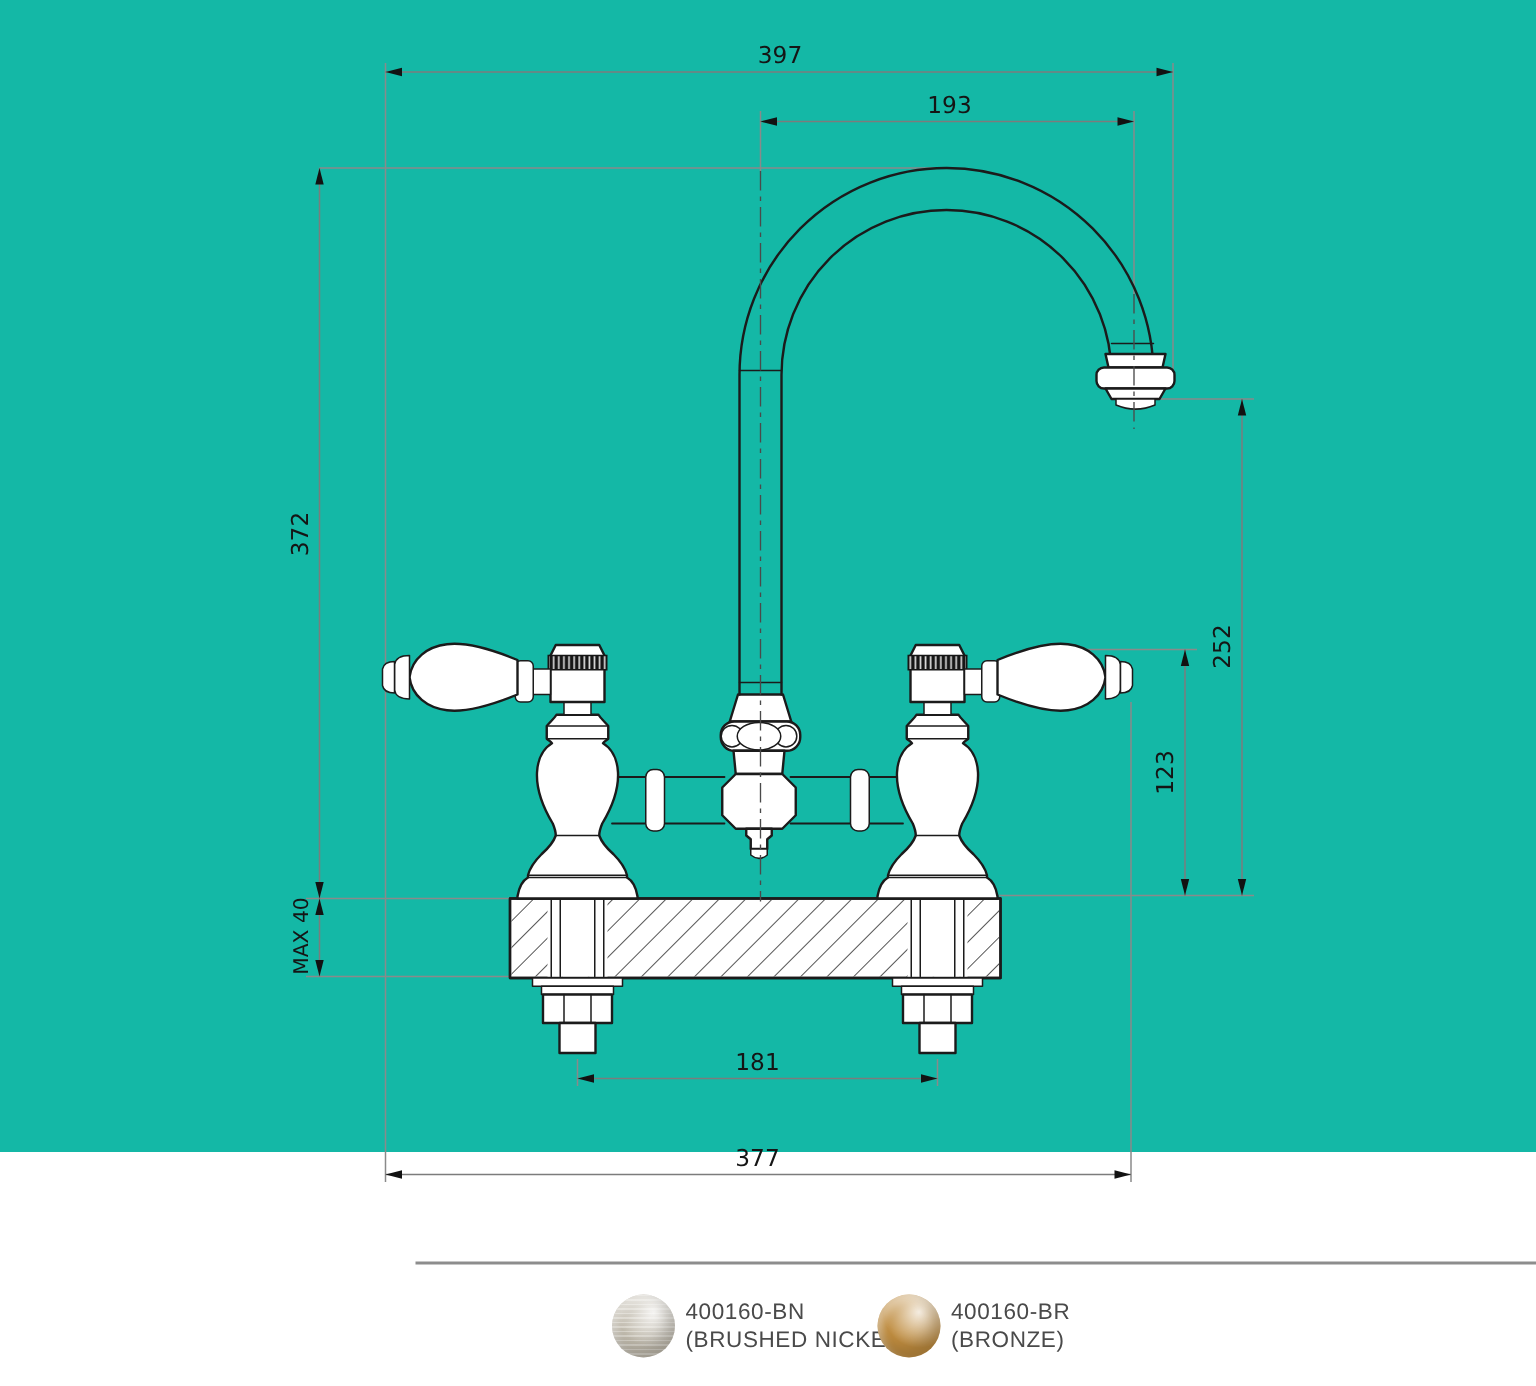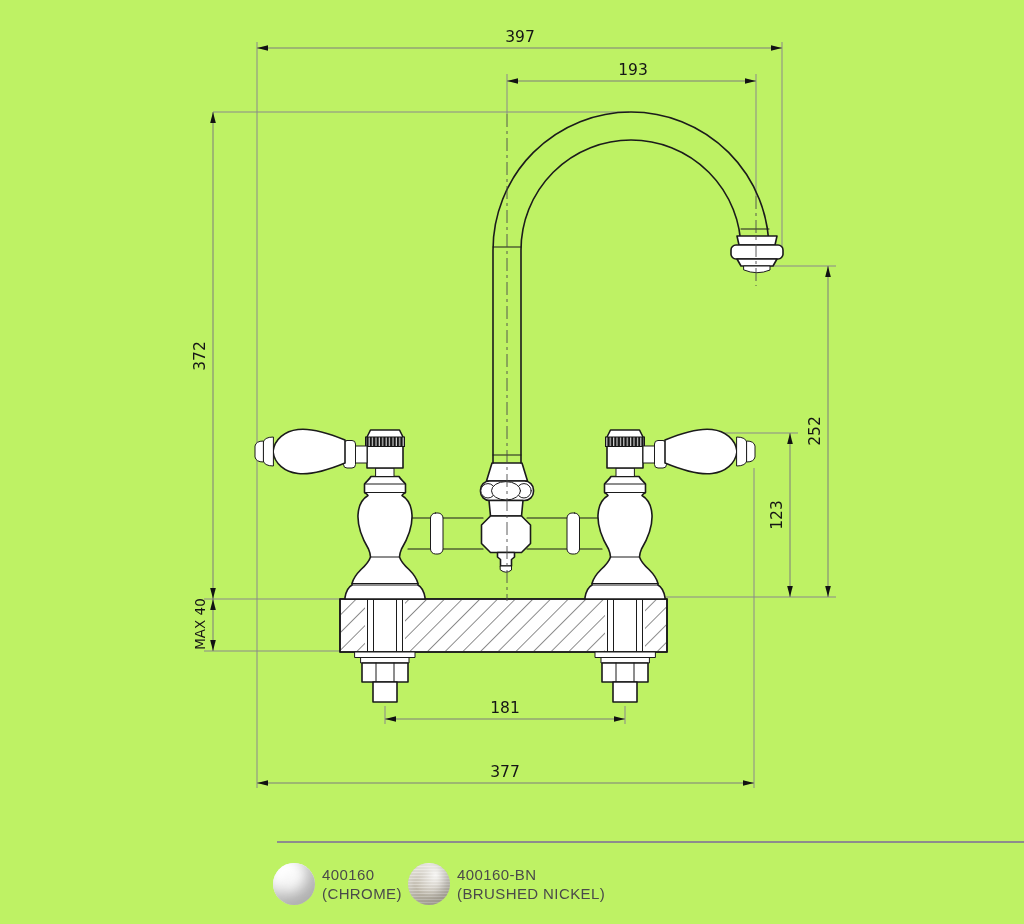--- a/index.html
+++ b/index.html
@@ -1,16 +1,16 @@
 <!DOCTYPE html>
 <html><head>
 <meta charset="utf-8">
 <style>
   html,body{margin:0;padding:0;background:#ffffff;width:1024px;height:924px;overflow:hidden;}
-  .stage{position:relative;width:1024px;height:924px;background:#bef264;font-family:"Liberation Sans",sans-serif;}
+  .stage{position:relative;width:1024px;height:768px;background:#14b8a6;font-family:"Liberation Sans",sans-serif;}
   svg text{font-family:"DejaVu Sans","Liberation Sans",sans-serif;}
   .dimtext{font-size:15.5px;fill:#151515;}
   .dimtext.small{font-size:13.5px;}
   .dimline{stroke:#7c7c7c;stroke-width:1;}
   .extline{stroke:#8a8a8a;stroke-width:1;}
   .cline{stroke:#4a4a4a;stroke-width:0.9;stroke-dasharray:13 4 3 4;}
   .arrow{fill:#121212;stroke:none;}
   .part{stroke:#1b1b1b;stroke-width:1.6;fill:#ffffff;stroke-linejoin:round;stroke-linecap:round;}
   .part.nofill{fill:none;}
   .pline{stroke:#1b1b1b;stroke-width:1.2;fill:none;stroke-linecap:round;}
@@ -203,28 +203,28 @@
     <g>
       <line class="cline" x1="507" y1="114" x2="507" y2="601"></line>
       <line class="cline" x1="756" y1="196" x2="756" y2="286"></line>
     </g>
   </g>
 </svg>
 
   
   <div class="divider"></div>
 
-  <div class="finish" style="left:273px">
-    <span class="swatch chrome" style="background-color: rgb(243, 243, 243);"></span>
-    <span class="finish-label">
-      <span>400160</span>
-      <span>(CHROME)</span>
-    </span>
-  </div>
   <div class="finish" style="left:408px">
     <span class="swatch nickel" style="background-color: rgb(198, 192, 178);"></span>
     <span class="finish-label">
       <span>400160-BN</span>
       <span>(BRUSHED NICKEL)</span>
     </span>
   </div>
+  <div class="finish" style="left:585px">
+    <span class="swatch bronze" style="background-color: rgb(191, 140, 63);"></span>
+    <span class="finish-label">
+      <span>400160-BR</span>
+      <span>(BRONZE)</span>
+    </span>
+  </div>
 
 </div>
 
 </body></html>

